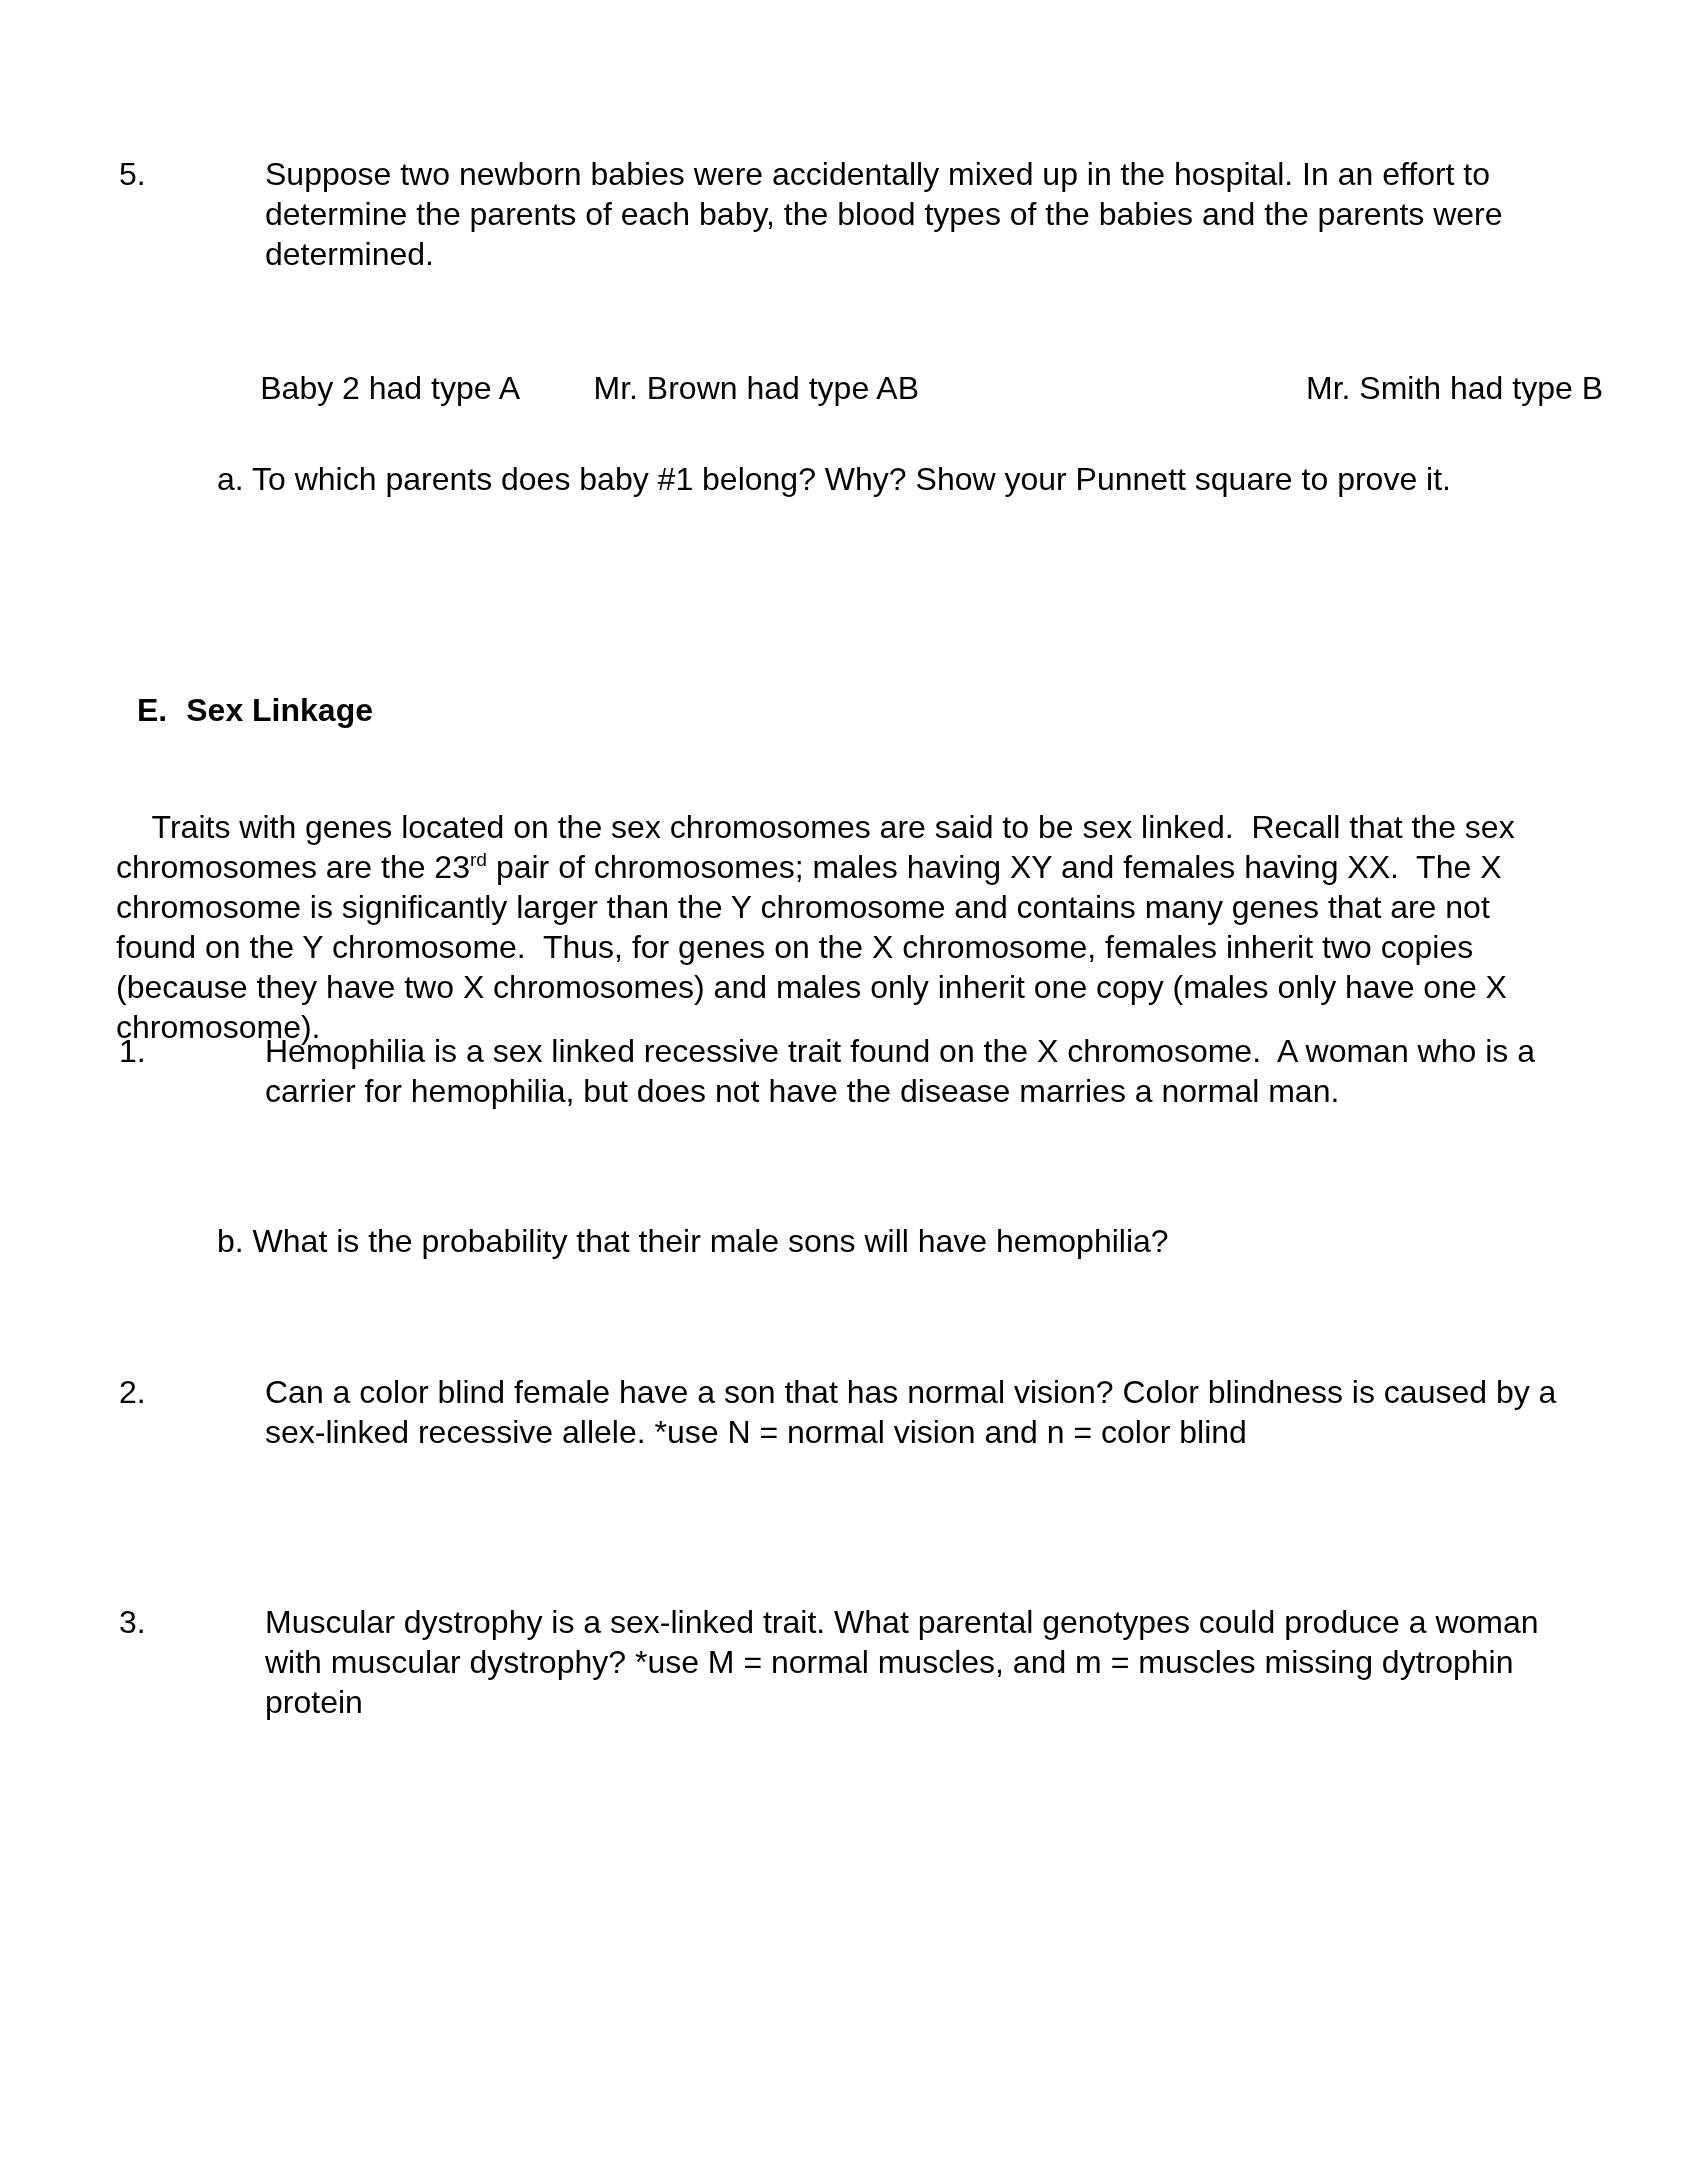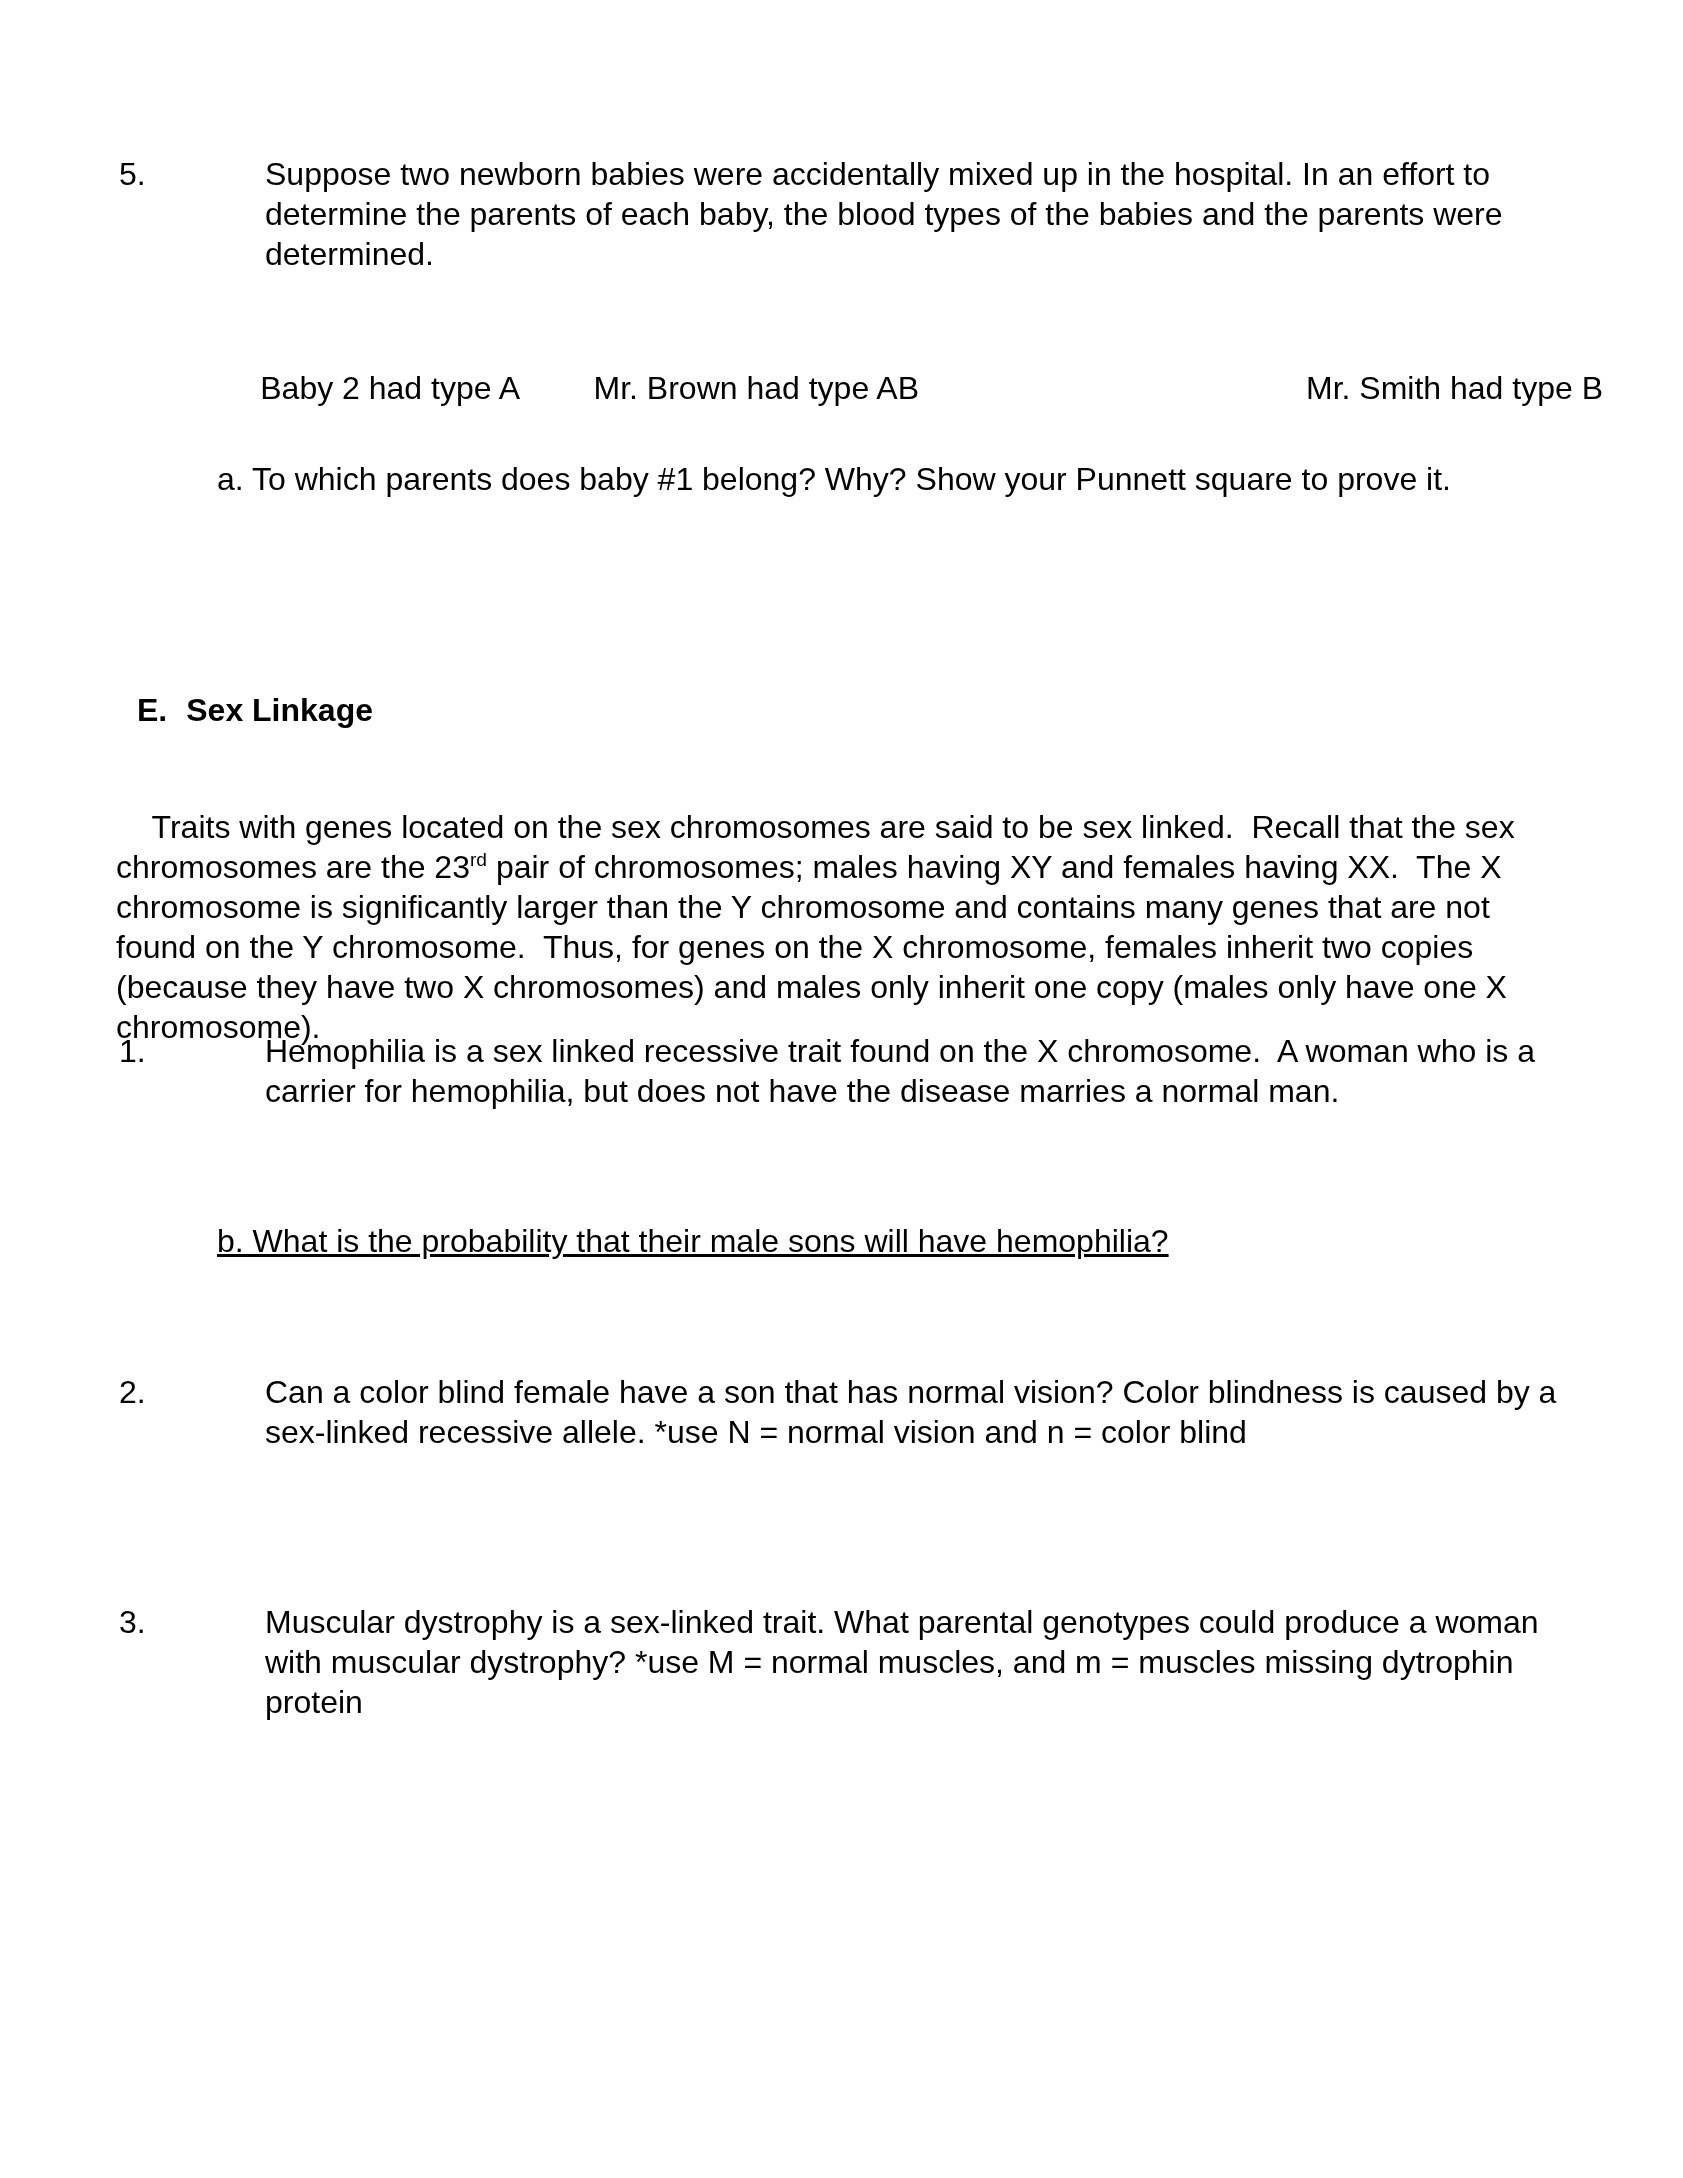--- a/index.html
+++ b/index.html
@@ -88,21 +88,21 @@
 chromosome).</span>
   </div>
 
   <div class="abs" style="top:1031px; left:0; width:1683px; height:89px;">
     <span class="num-col">1.</span>
     <div class="q-text pre">Hemophilia is a sex linked recessive trait found on the X chromosome.  A woman who is a
 carrier for hemophilia, but does not have the disease marries a normal man.</div>
   </div>
 
 
-  <div class="abs sub-q" style="top:1221px;text-decoration:underline;">b. What is the probability that their male sons will have hemophilia?</div>
+  <div class="abs sub-q" style="top:1221px;">b. What is the probability that their male sons will have hemophilia?</div>
 
   <div class="abs" style="top:1372px; left:0; width:1683px; height:89px;">
     <span class="num-col">2.</span>
     <div class="q-text pre">Can a color blind female have a son that has normal vision? Color blindness is caused by a
 sex-linked recessive allele. *use N = normal vision and n = color blind</div>
   </div>
 
   <div class="abs" style="top:1602px; left:0; width:1683px; height:129px;">
     <span class="num-col">3.</span>
     <div class="q-text pre">Muscular dystrophy is a sex-linked trait. What parental genotypes could produce a woman

